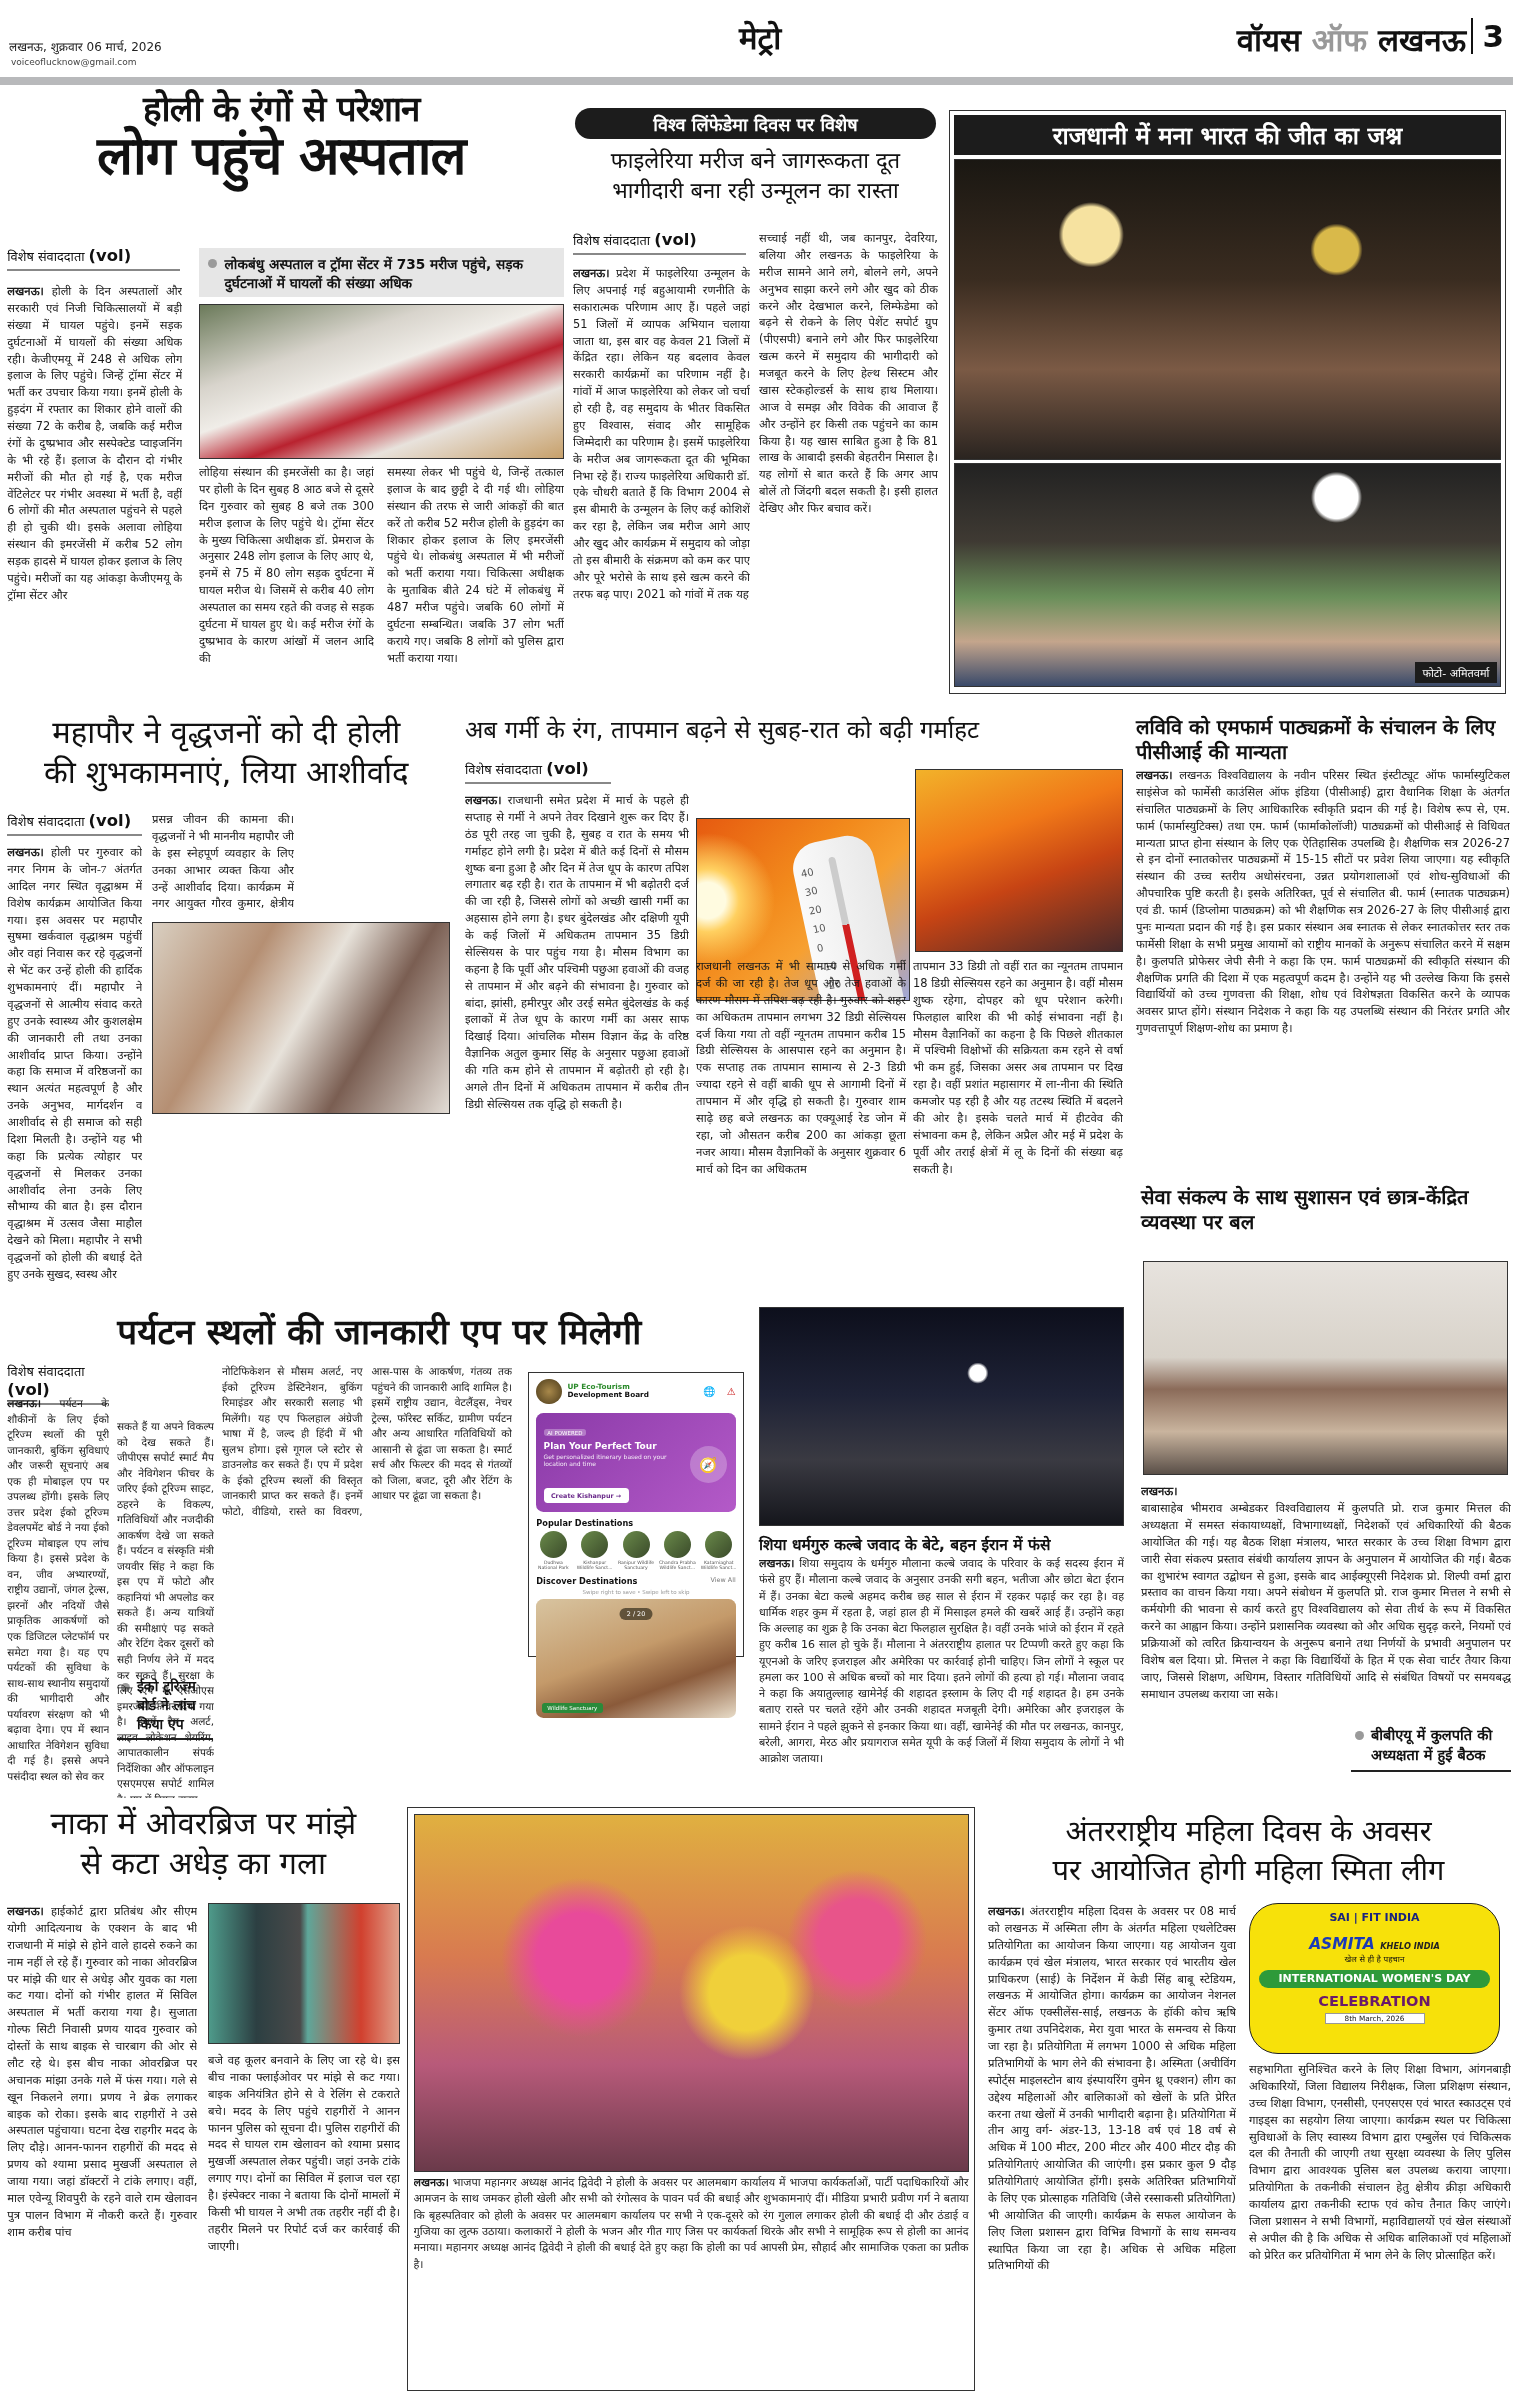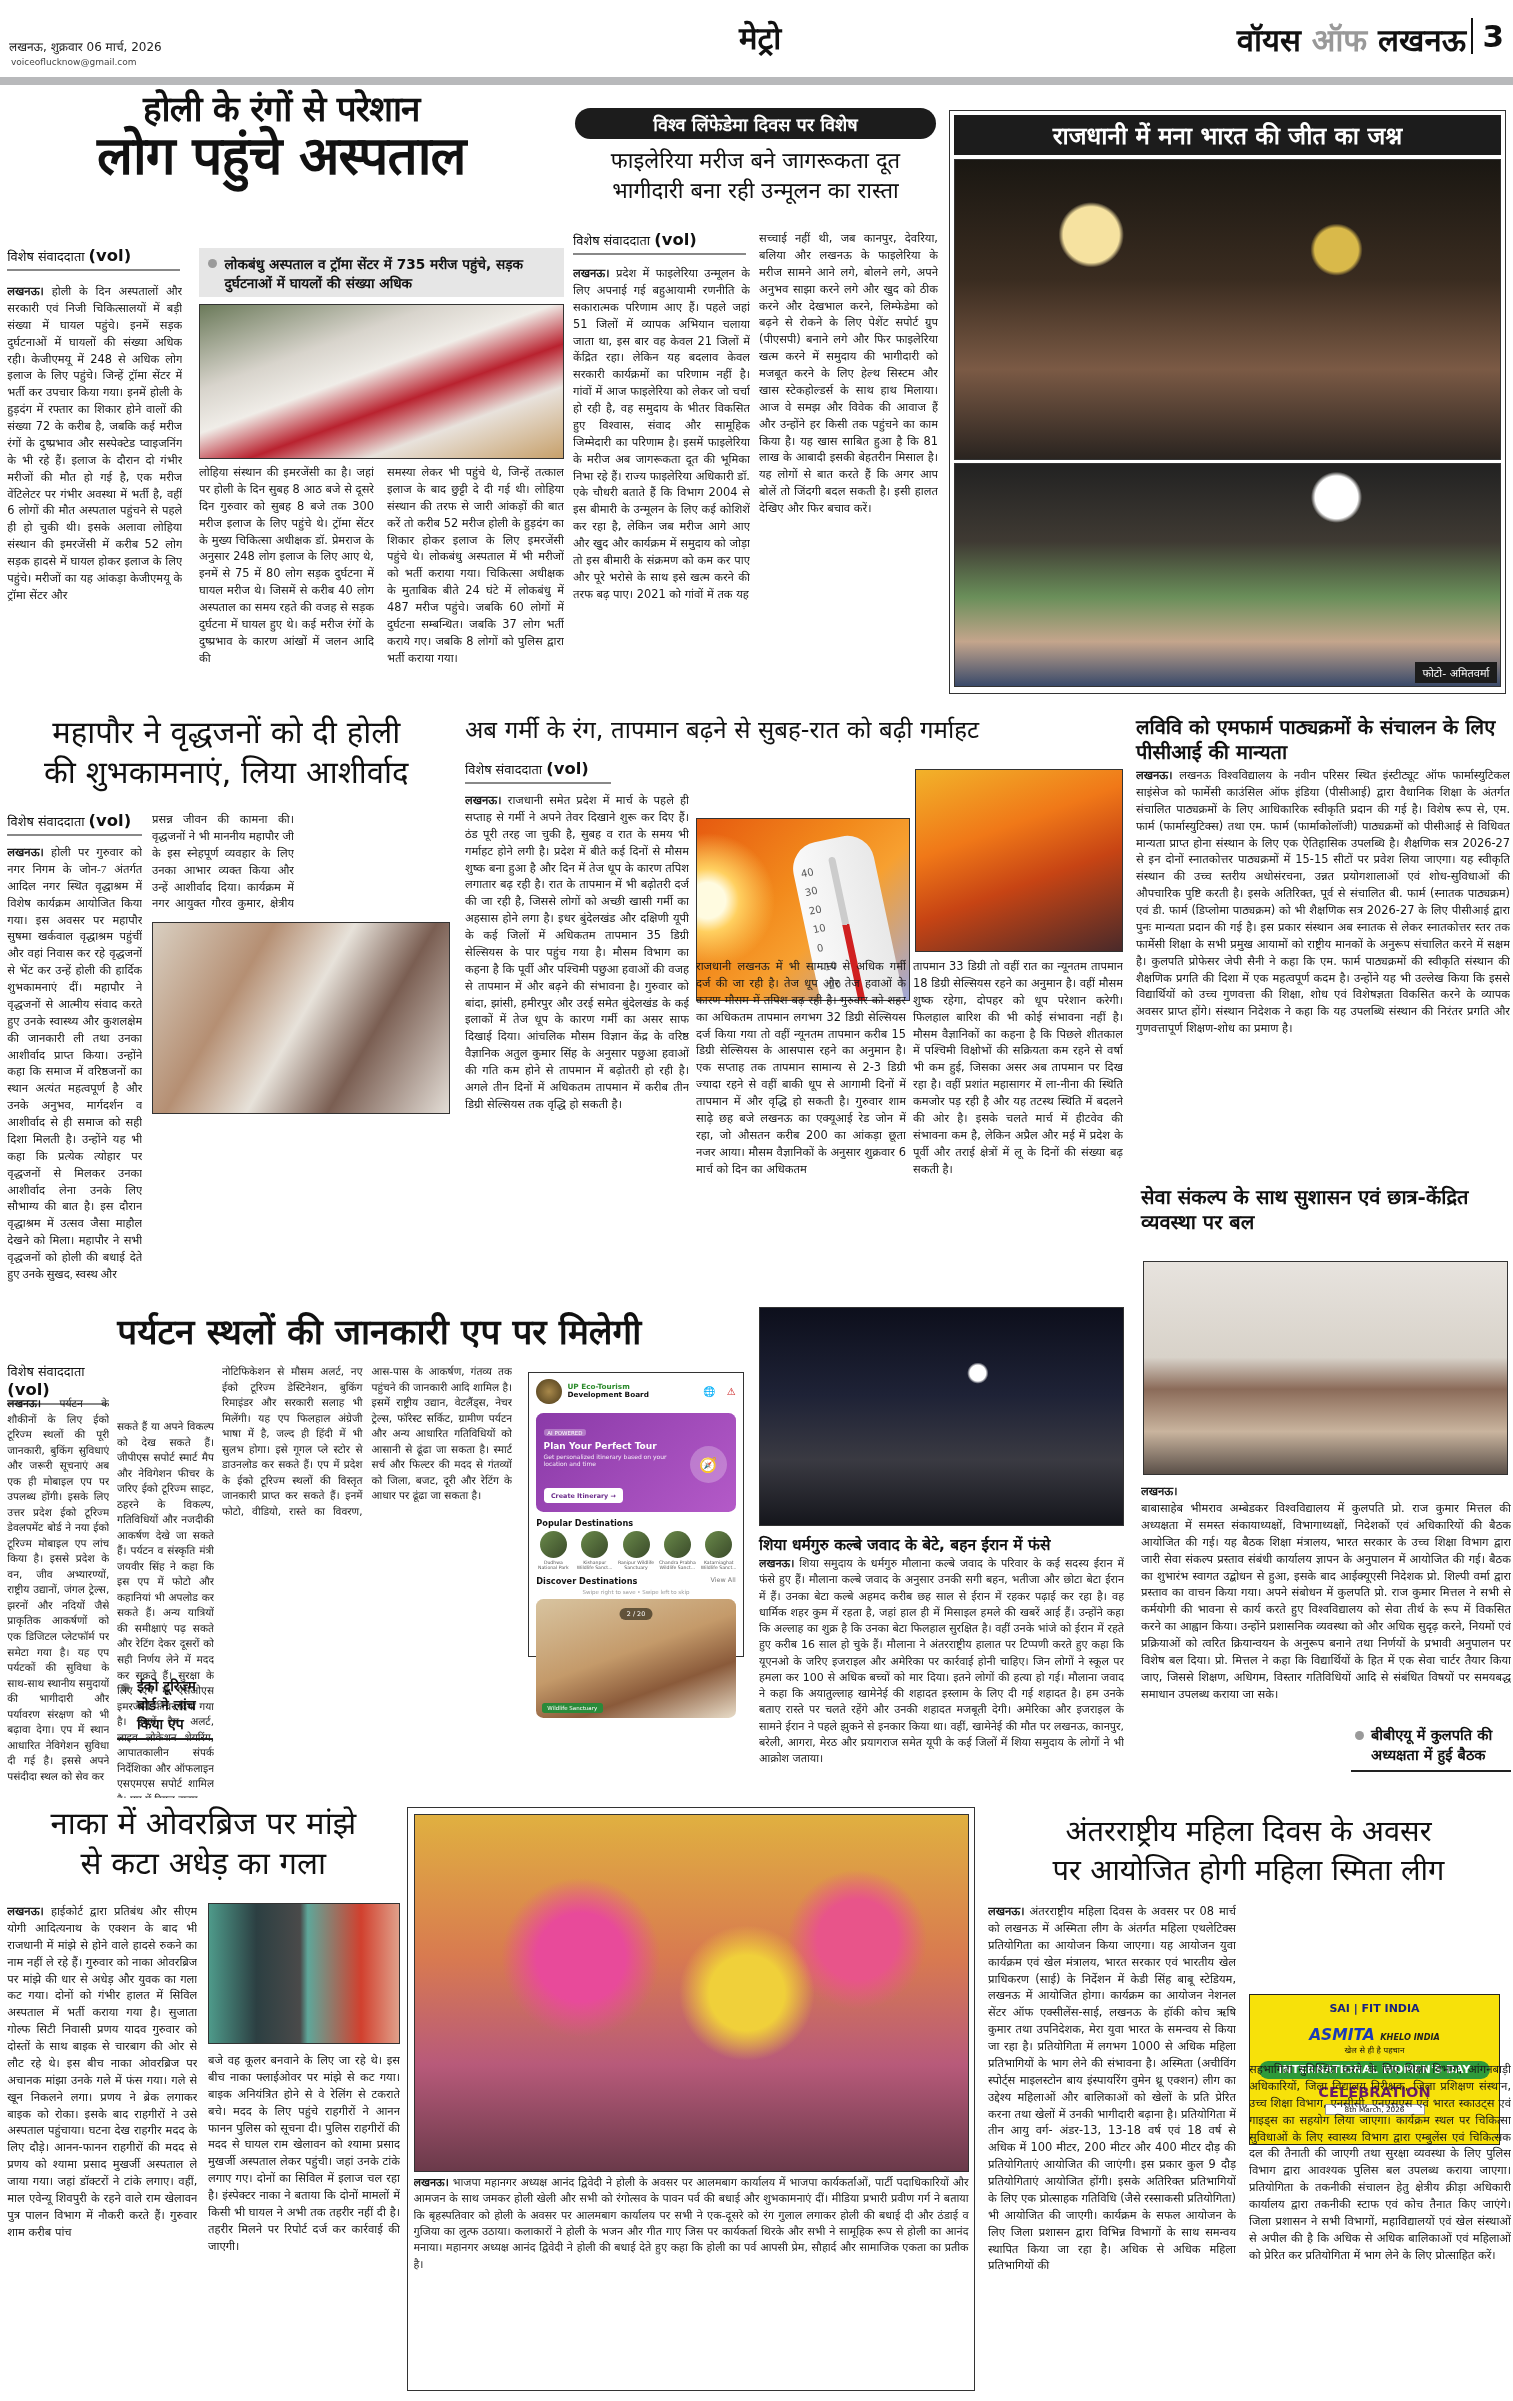--- a/index.html
+++ b/index.html
@@ -195,21 +195,21 @@
       <div>Development Board</div>
     </div>
     <span class="app-ico">🌐</span>
     <span class="app-ico" style="color:#c22;">⚠</span>
   </div>
   <div class="app-card">
     <span class="app-badge">AI POWERED</span>
     <div class="app-card-title">Plan Your Perfect Tour</div>
     <div class="app-card-sub">Get personalized itinerary based on your location and time</div>
     <div class="app-compass">🧭</div>
-    <div class="app-cta">Create Itinerary →</div>
+    <div class="app-cta">Create Kishanpur →</div>
   </div>
   <div class="app-sec">
       <span>Popular Destinations</span>
     </div>
   <div class="app-dests" id="app-dests">
       <div class="app-dest">
         <div class="circ"></div>
         <div>Dudhwa National Park</div>
       </div>
       <div class="app-dest">
@@ -267,21 +267,21 @@
 </div>
 
 <div class="abs" style="left:986px;top:1812px;width:525px;font-size:29px;line-height:1.35;text-align:center;">
   <div>अंतरराष्ट्रीय महिला दिवस के अवसर</div>
   <div>पर आयोजित होगी महिला स्मिता लीग</div>
 </div>
 <div class="abs body-text" style="left:988px;top:1903px;width:248px;height:488px;">
   <span class="lead">लखनऊ।</span>
   <span>अंतरराष्ट्रीय महिला दिवस के अवसर पर 08 मार्च को लखनऊ में अस्मिता लीग के अंतर्गत महिला एथलेटिक्स प्रतियोगिता का आयोजन किया जाएगा। यह आयोजन युवा कार्यक्रम एवं खेल मंत्रालय, भारत सरकार एवं भारतीय खेल प्राधिकरण (साई) के निर्देशन में केडी सिंह बाबू स्टेडियम, लखनऊ में आयोजित होगा। कार्यक्रम का आयोजन नेशनल सेंटर ऑफ एक्सीलेंस-साई, लखनऊ के हॉकी कोच ऋषि कुमार तथा उपनिदेशक, मेरा युवा भारत के समन्वय से किया जा रहा है। प्रतियोगिता में लगभग 1000 से अधिक महिला प्रतिभागियों के भाग लेने की संभावना है। अस्मिता (अचीविंग स्पोर्ट्स माइलस्टोन बाय इंस्पायरिंग वुमेन थ्रू एक्शन) लीग का उद्देश्य महिलाओं और बालिकाओं को खेलों के प्रति प्रेरित करना तथा खेलों में उनकी भागीदारी बढ़ाना है। प्रतियोगिता में तीन आयु वर्ग- अंडर-13, 13-18 वर्ष एवं 18 वर्ष से अधिक में 100 मीटर, 200 मीटर और 400 मीटर दौड़ की प्रतियोगिताएं आयोजित की जाएंगी। इस प्रकार कुल 9 दौड़ प्रतियोगिताएं आयोजित होंगी। इसके अतिरिक्त प्रतिभागियों के लिए एक प्रोत्साहक गतिविधि (जैसे रस्साकसी प्रतियोगिता) भी आयोजित की जाएगी। कार्यक्रम के सफल आयोजन के लिए जिला प्रशासन द्वारा विभिन्न विभागों के साथ समन्वय स्थापित किया जा रहा है। अधिक से अधिक महिला प्रतिभागियों की</span>
 </div>
-<div class="abs ph-asmita" style="left:1249px;top:1994px;width:251px;height:151px;">
+<div class="abs ph-asmita" style="left:1249px;top:1903px;width:251px;height:151px;border-radius:29px;">
   <div style="font-size:11px;font-weight:bold;margin-top:7.3px;color:#1a237e;">
     <span>SAI</span> |
     <span>FIT INDIA</span>
   </div>
   <div style="margin-top:11px;font-size:15.5px;font-weight:bold;font-style:italic;color:#1a3ab8;">
     <span>ASMITA</span>
     <span style="font-size:8.2px;color:#222;">KHELO INDIA</span>
   </div>
   <div style="font-size:8.2px;">खेल से ही है पहचान</div>
   <div style="margin:5.5px 9px 0;background:#2e9a3a;color:#fff;font-size:11px;font-weight:bold;border-radius:11px;padding:2.7px;">INTERNATIONAL WOMEN'S DAY</div>

